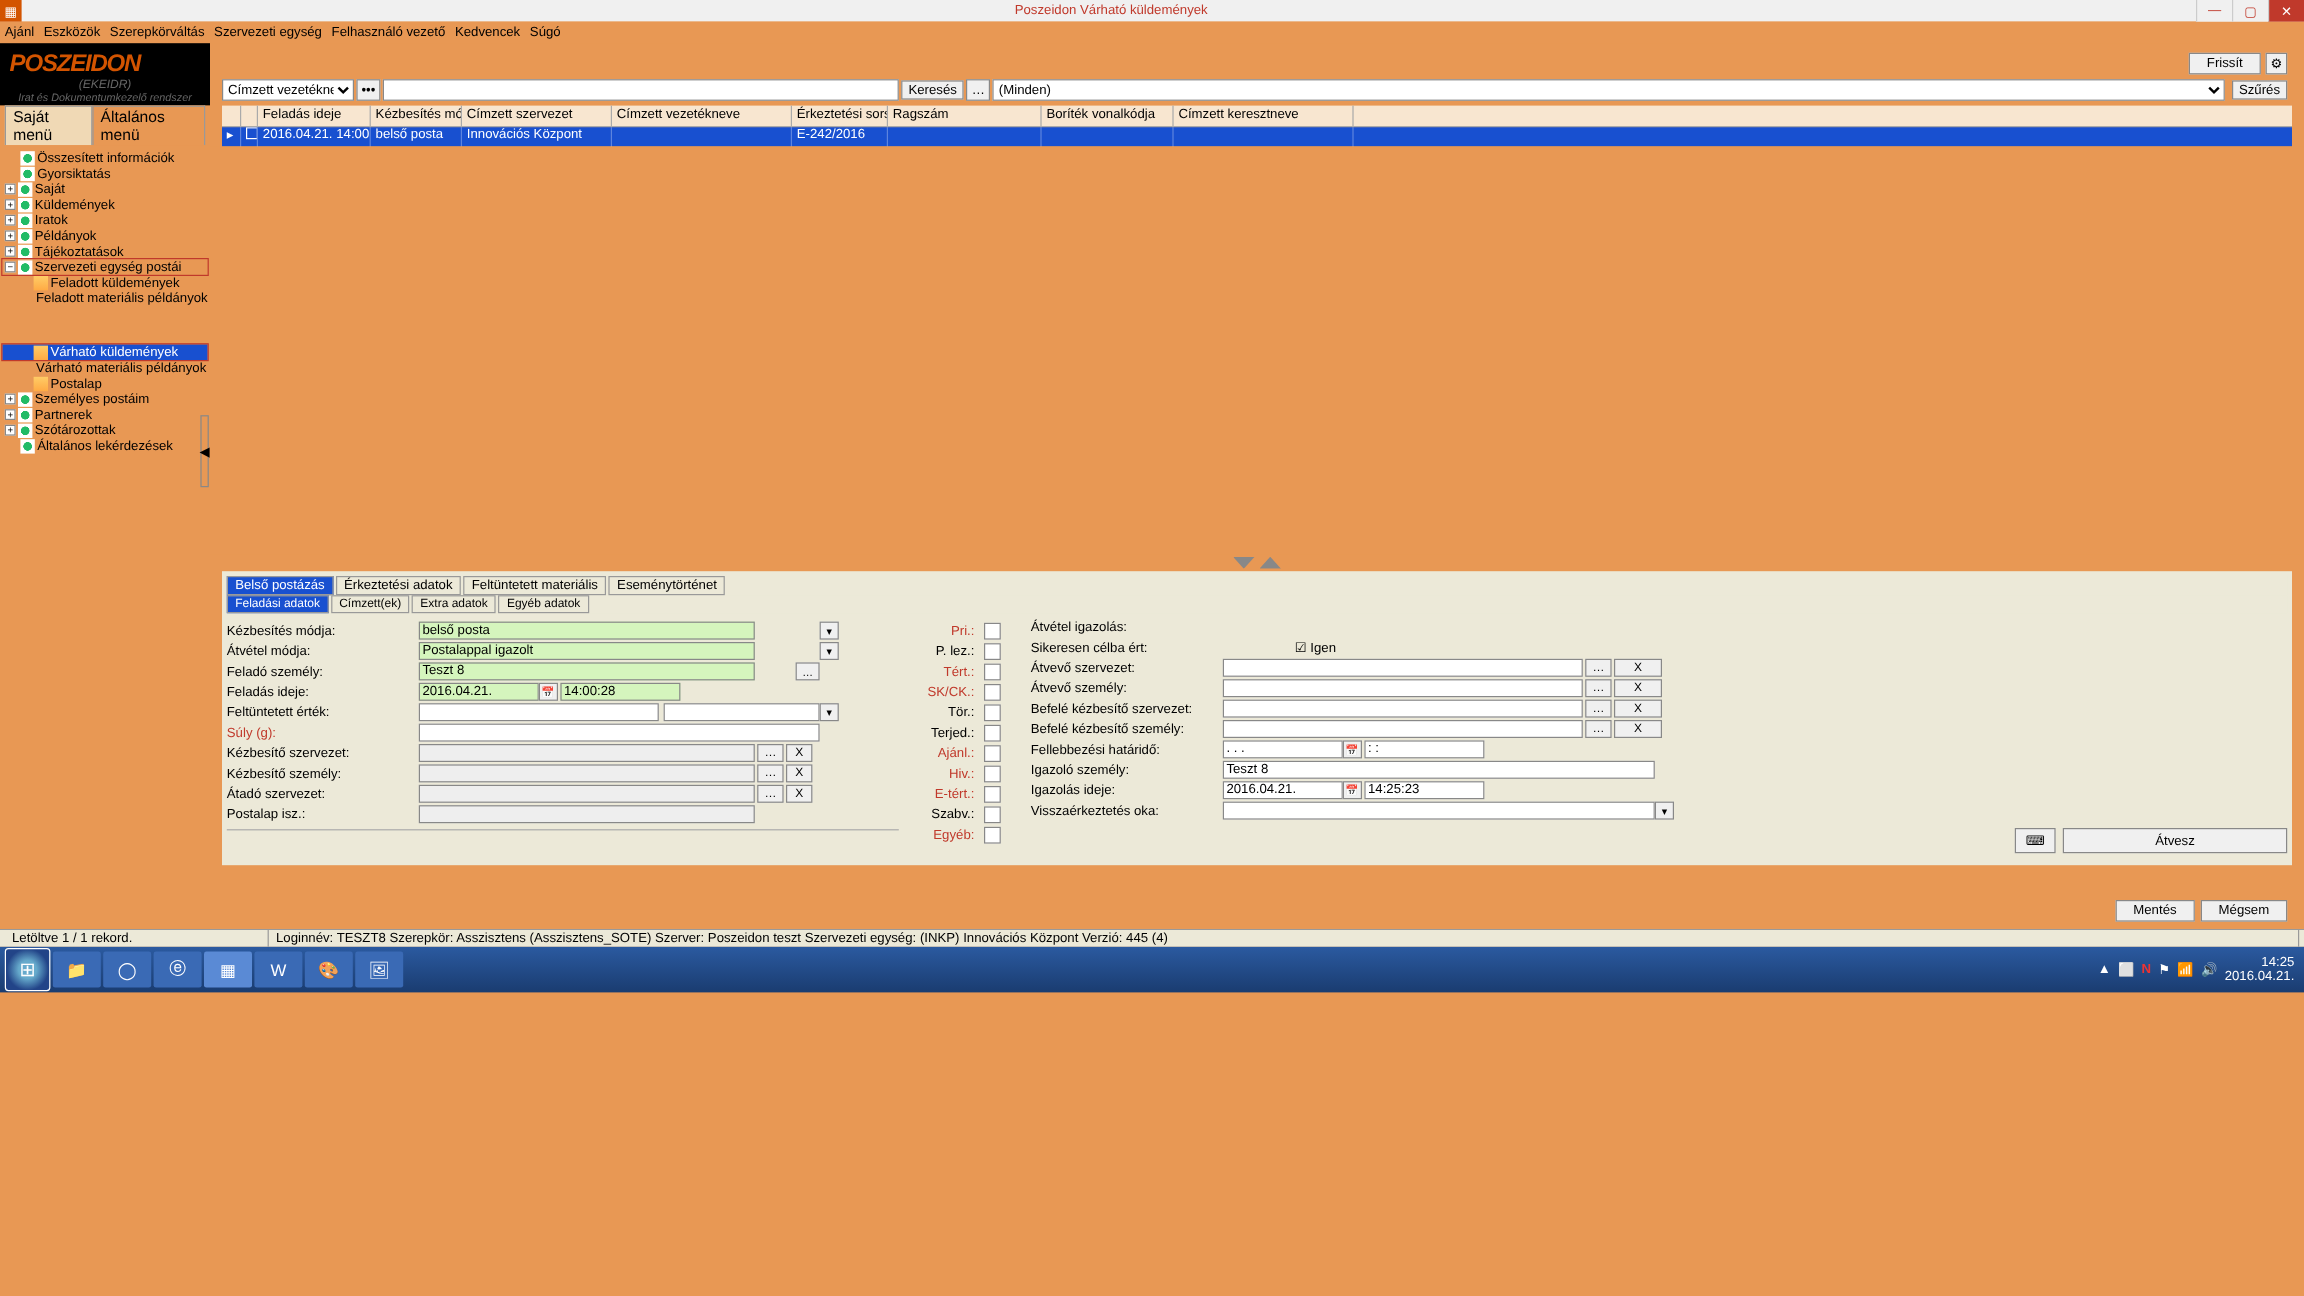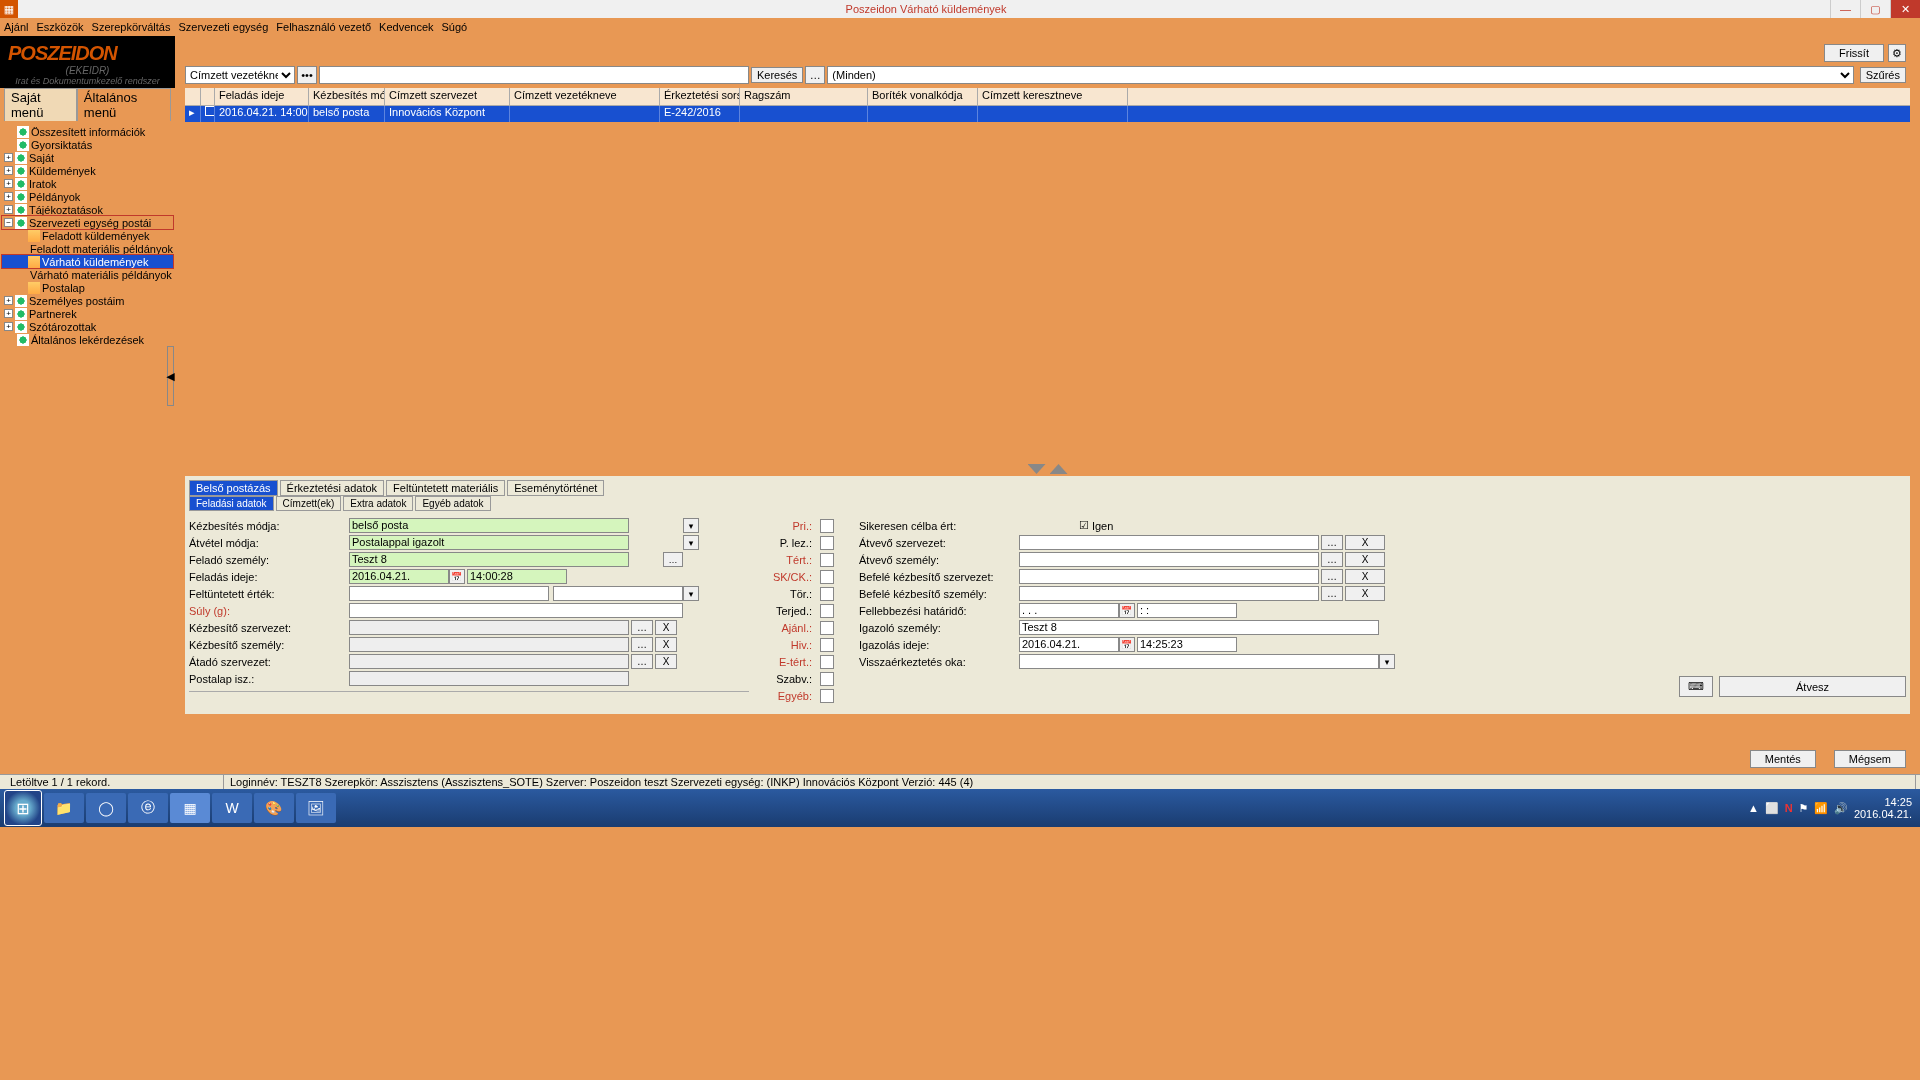--- a/index.html
+++ b/index.html
@@ -24,21 +24,21 @@
 .tabs-small { display: flex; background: #e89854; padding: 0 4px; }
 .tab-small { background: #e89854; border: 1px solid #999; border-bottom: none; padding: 1px 6px; font-size: 13px; }
 .tab-small.active { background: #f0d9b5; }
 .tree { flex: 1; background: #e89854; padding: 4px 2px; font-size: 11px; }
 .tree-item { display: flex; align-items: center; padding: 0 2px; height: 13px; white-space: nowrap; }
 .tree-item .plus { width: 9px; height:9px; border:1px solid #888; display:inline-flex; align-items:center; justify-content:center; font-size:8px; line-height:8px; margin-right:2px; background:#fff;}
 .tree-item .spacer { width: 13px; display:inline-block;}
 .tree-item .t-icon { width:12px; height:12px; margin-right:2px; display:inline-block; }
 .t-eye{ background: radial-gradient(circle, #2b6 40%, #fff 45%);}
 .t-doc{ background: linear-gradient(#fc6,#fa4);}
-.tree-item.selected { background: #1850d0; color: #fff; }
+.tree-item.selected { background: #1850d0; color: #fff; margin-top: 32px; }
 .tree-item.boxed { outline: 1px solid #c0392b; }
 .tree-indent { padding-left: 26px; }
 
 .content { flex: 1; background: #e89854; position: relative; padding-top:4px; }
 .top-ctrl { position:absolute; top:8px; right:14px; display:flex; gap:4px; align-items:center;}
 .btn { background: #f0f0f0; border: 1px solid #888; padding: 2px 14px; font-size: 11px; }
 .btn.small { padding: 1px 5px;}
 .icon-cog { width:18px; height:18px; border:1px solid #888; background:#f0f0f0; display:flex; align-items:center; justify-content:center;}
 
 .search-row { display:flex; align-items:center; gap:2px; margin: 26px 14px 4px 10px;}
@@ -81,21 +81,21 @@
 .mid-row label.black{color:#000;}
 .mid-row .chk{ width:14px; height:14px; border:1px solid #888; background:#fff; margin-left:6px;}
 .col-right .form-row label{ width:160px;}
 .col-right .fld{ flex:0 0 300px; background:#fff;}
 .col-right .bigfld{ flex:0 0 360px;}
 .col-right .fld-btn.wide{ width:40px;}
 .bottom-btns{ display:flex; justify-content:flex-end; gap:6px; margin-top:6px;}
 .bottom-btns .btn{ padding:3px 40px;}
 .hr-line{ border-top:1px solid #aaa; margin:4px 0;}
 
-.lower-btns{ position:absolute; right:14px; bottom:6px; display:flex; gap:18px;margin-top:36px;}
+.lower-btns{ position:absolute; right:14px; bottom:6px; display:flex; gap:5px;margin-top:36px;}
 
 .statusbar{ height:15px; background:#ece9d8; border-top:1px solid #999; display:flex; align-items:center; padding:0 4px; font-size:11px;}
 .statusbar .seg{ border-right:1px solid #999; padding:0 6px; height:100%; display:flex; align-items:center;}
 
 .taskbar{ height:38px; background:linear-gradient(#2b5aa0,#1a3c70); display:flex; align-items:center; padding:0 4px; gap:2px;}
 .tb-item{ width:40px; height:30px; background:#3a6ab5; border-radius:2px; display:flex; align-items:center; justify-content:center; color:#fff; font-size:14px;}
 .tb-item.active{ background:#5a8ad5;}
 .tb-start{ width:38px; height:36px; background:radial-gradient(circle,#6ac 30%,#248 70%); border-radius:3px; display:flex; align-items:center; justify-content:center; border:1px solid #fff;}
 .tb-tray{ margin-left:auto; display:flex; align-items:center; gap:6px; color:#fff; font-size:11px;}
 .tb-clock{ text-align:right; line-height:12px; padding-right:4px;}
@@ -383,20 +383,21 @@
               <label class="black">Szabv.:</label>
               <div class="chk"></div>
             </div>
           <div class="mid-row">
               <label>Egyéb:</label>
               <div class="chk"></div>
             </div>
         </div>
 
         <div class="col-right">
+          <div style="font-size:11px;margin-bottom:2px">Átvétel igazolás:</div>
           <div class="form-row"><label>Sikeresen célba ért:</label>
             <span style="margin-left:60px">☑</span>&nbsp;<span>Igen</span></div>
           <div class="form-row">
               <label>Átvevő szervezet:</label>
             <div class="fld white"></div>
             <div class="fld-btn">…</div>
             <div class="fld-btn wide">X</div>
             </div>
           <div class="form-row">
               <label>Átvevő személy:</label>

